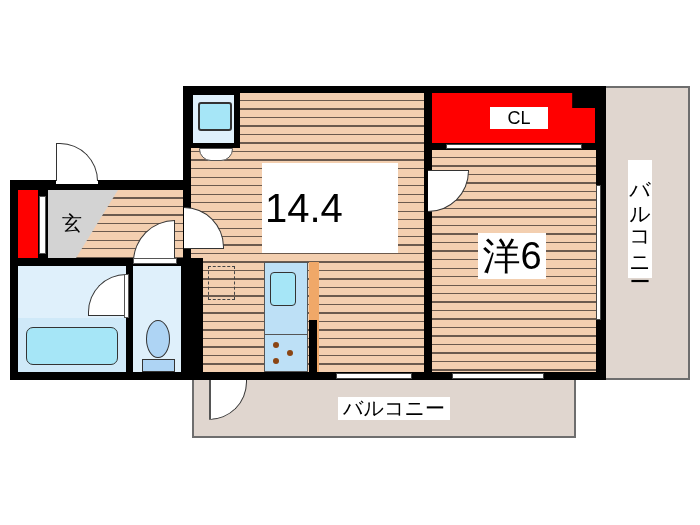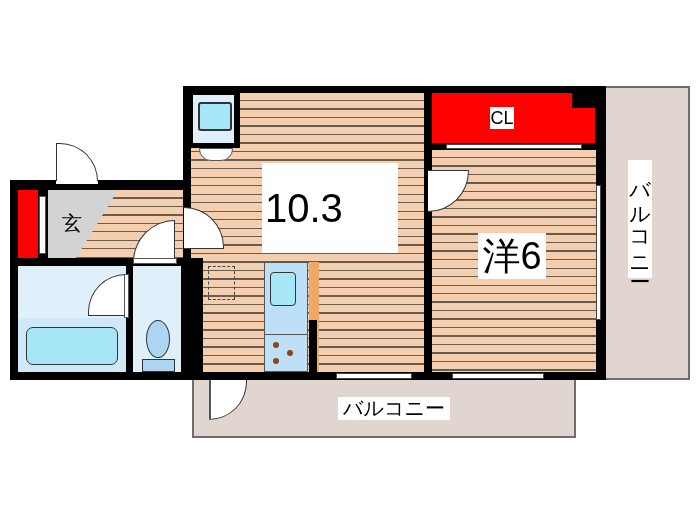--- a/index.html
+++ b/index.html
@@ -53,21 +53,21 @@
 <div class="abs floor" style="left:191px;top:93px;width:233px;height:279px;"></div>
 
 <div class="abs" style="left:190px;top:93px;width:50px;height:55px;background:#000;"></div>
 <div class="abs" style="left:193px;top:95px;width:41px;height:48px;background:#dff0fb;"></div>
 <div class="abs" style="left:198px;top:102px;width:34px;height:29px;background:#a6e6f7;border:2px solid #333;border-radius:3px;"></div>
 <div class="abs" style="left:199px;top:148px;width:34px;height:13px;background:#fff;border:1px solid #555;border-radius:0 0 12px 12px;"></div>
 
 <div class="abs" style="left:184px;top:207px;width:40px;height:42px;background:#fff;border:1.5px solid #333;border-left:none;border-radius:0 42px 0 0;"></div>
 
 <div class="abs label-box" style="left:262px;top:163px;width:136px;height:90px;flex-direction:column;align-items:flex-start;justify-content:center;padding-left:3px;font-size:40px;line-height:43px;">
-  <span>10.3</span>
+  <span>14.4</span>
 </div>
 
 <div class="abs" style="left:208px;top:266px;width:27px;height:34px;border:1.5px dashed #444;"></div>
 
 <div class="abs wall" style="left:183px;top:258px;width:20px;height:122px;"></div>
 
 <div class="abs" style="left:264px;top:262px;width:44px;height:110px;background:#bde0f6;border:1px solid #555;"></div>
 <div class="abs" style="left:270px;top:272px;width:26px;height:34px;background:#a6e6f7;border:1.5px solid #333;border-radius:4px;"></div>
 <div class="abs" style="left:264px;top:334px;width:44px;height:1px;background:#555;"></div>
 <div class="abs" style="left:273px;top:342px;width:6px;height:6px;background:#8b4513;border-radius:50%;"></div>
@@ -75,21 +75,21 @@
 <div class="abs" style="left:273px;top:358px;width:6px;height:6px;background:#8b4513;border-radius:50%;"></div>
 <div class="abs" style="left:309px;top:262px;width:10px;height:110px;background:#f0a868;"></div>
 <div class="abs wall" style="left:309px;top:320px;width:8px;height:54px;"></div>
 
 <div class="abs win" style="left:336px;top:373px;width:76px;height:6px;"></div>
 
 <div class="abs wall" style="left:424px;top:86px;width:182px;height:294px;"></div>
 <div class="abs floor" style="left:432px;top:150px;width:164px;height:222px;"></div>
 
 <div class="abs" style="left:432px;top:93px;width:163px;height:50px;background:#ff0000;clip-path:polygon(0 0,86% 0,86% 30%,100% 30%,100% 100%,0 100%);"></div>
-<div class="abs label-box" style="left:490px;top:107px;width:24px;height:22px;font-size:18px;">CL</div>
+<div class="abs label-box" style="left:490px;top:107px;width:58px;height:22px;font-size:18px;">CL</div>
 <div class="abs win" style="left:446px;top:144px;width:136px;height:5px;"></div>
 
 <div class="abs" style="left:428px;top:170px;width:41px;height:42px;background:#fff;border:1.5px solid #333;border-left:none;border-radius:0 42px 0 0;transform:scaleY(-1);"></div>
 
 <div class="abs win" style="left:596px;top:185px;width:5px;height:135px;"></div>
 
 <div class="abs win" style="left:452px;top:373px;width:92px;height:6px;"></div>
 
 <div class="abs label-box" style="left:478px;top:233px;width:68px;height:46px;font-size:38px;">洋6</div>
 

